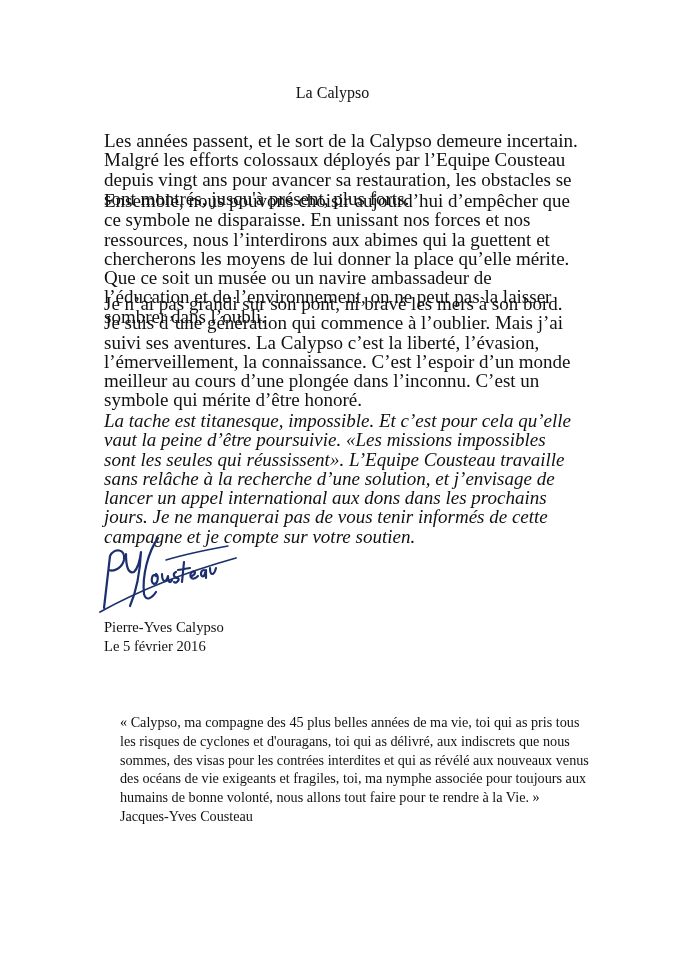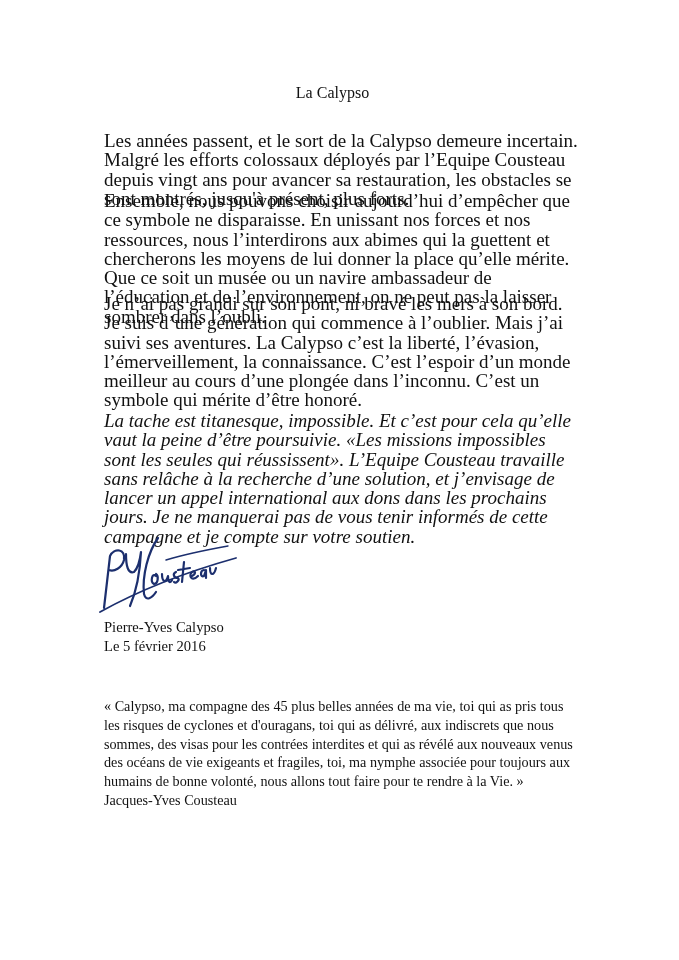--- a/index.html
+++ b/index.html
@@ -7,21 +7,21 @@
          font-family: "Liberation Serif", "DejaVu Serif", serif; color: #111; }
   .title { position: absolute; top: 84px; left: 0; width: 665px; text-align: center;
            font-size: 16px; }
   .para { position: absolute; left: 104px; width: 476px; font-size: 19px; line-height: 19.3px; margin: 0; }
   #p1 { top: 131px; }
   #p2 { top: 191px; }
   #p3 { top: 294px; }
   #p4 { top: 411px; font-style: italic; }
   .sig { position: absolute; left: 96px; top: 532px; width: 150px; height: 86px; }
   .signer { position: absolute; left: 104px; top: 618px; font-size: 14.6px; line-height: 19px; }
-  .quote { position: absolute; left: 104px; top: 697px; width: 478px; font-size: 14.2px; line-height: 18.8px; margin: 0; }
+  .quote { position: absolute; left: 104px; top: 697px; width: 478px; font-size: 14.2px; line-height: 18.8px; margin: 16px; }
   .it { }
 </style>
 </head>
 <body>
 
 <div class="title">La Calypso</div>
 
 <p class="para" id="p1">Les années passent, et le sort de la Calypso demeure incertain. Malgré les efforts colossaux déployés par l’Equipe Cousteau depuis vingt ans pour avancer sa restauration, les obstacles se sont montrés, jusqu'à présent, plus forts.</p>
 <p class="para" id="p2">Ensemble, nous pouvons choisir aujourd’hui d’empêcher que ce symbole ne disparaisse. En unissant nos forces et nos ressources, nous l’interdirons aux abimes qui la guettent et chercherons les moyens de lui donner la place qu’elle mérite. Que ce soit un musée ou un navire ambassadeur de l’éducation et de l’environnement, on ne peut pas la laisser sombrer dans l’oubli.</p>
 <p class="para" id="p3"><span>Je n’ai pas grandi sur son pont, ni bravé les mers à son bord. Je suis d’une génération qui commence à l’oublier. Mais j’ai suivi ses aventures. La </span><span class="it">Calypso</span><span> c’est la liberté, l’évasion, l’émerveillement, la connaissance. C’est l’espoir d’un monde meilleur au cours d’une plongée dans l’inconnu. C’est un symbole qui mérite d’être honoré.</span></p>

